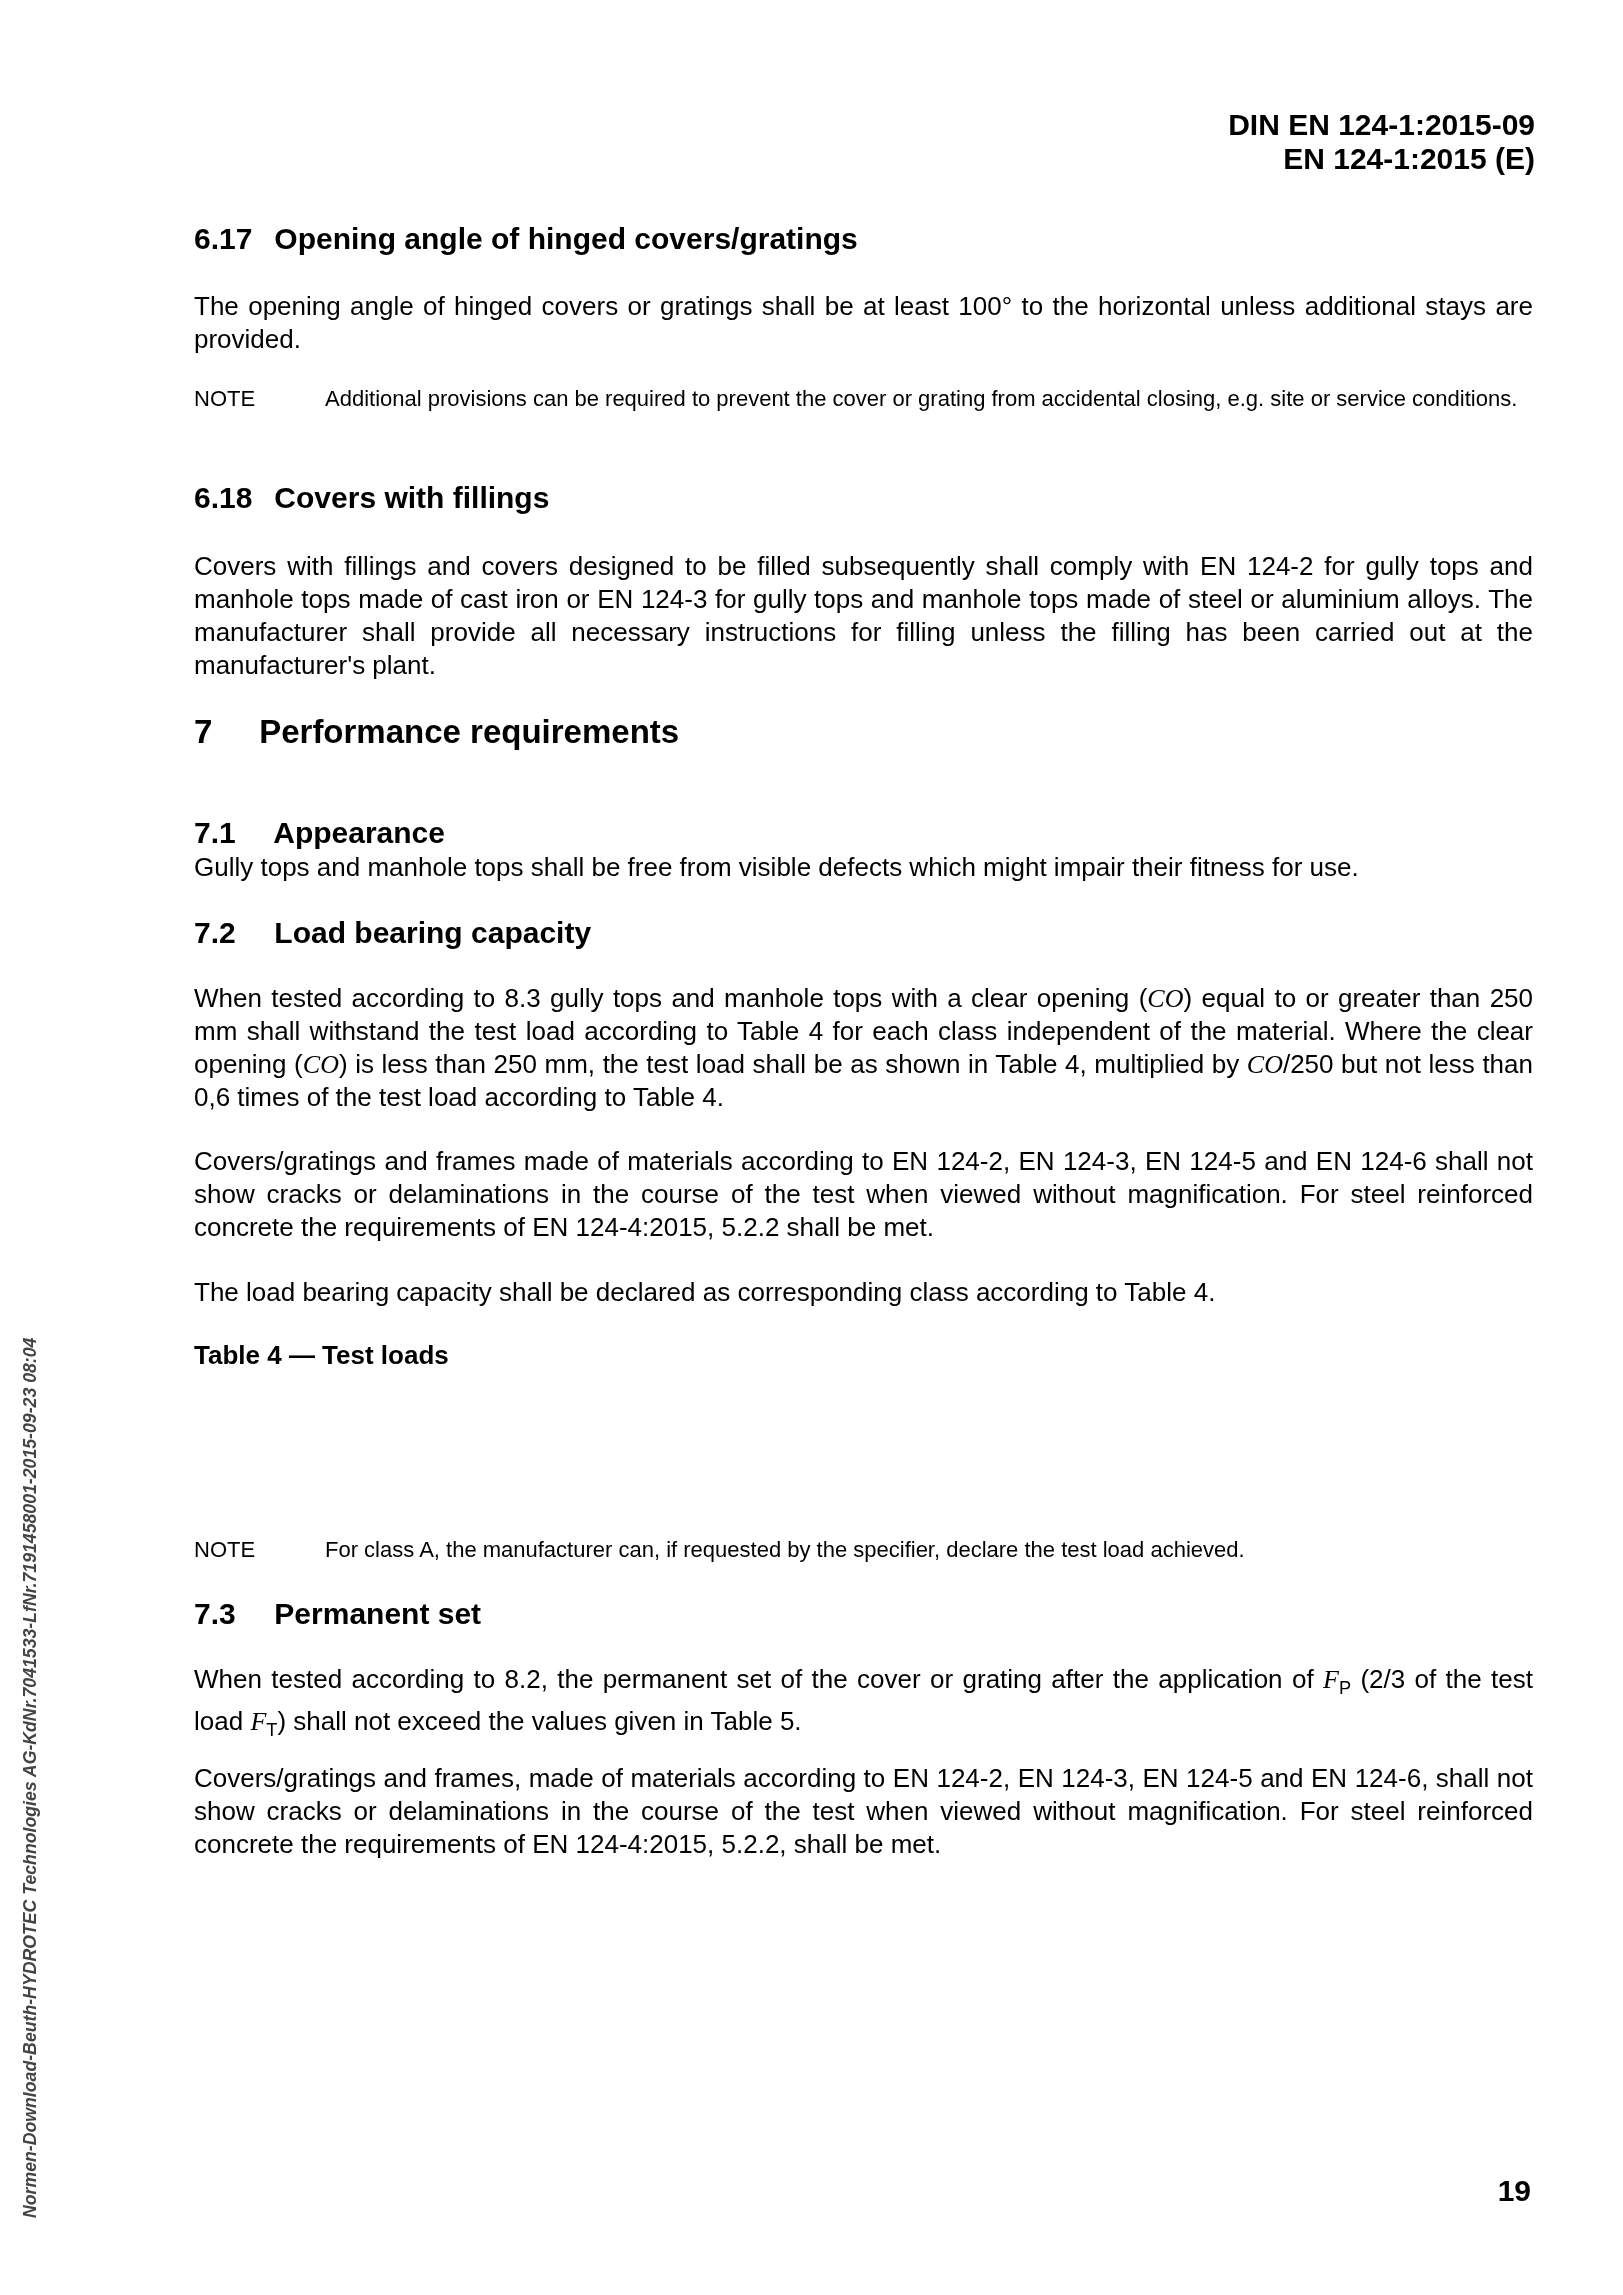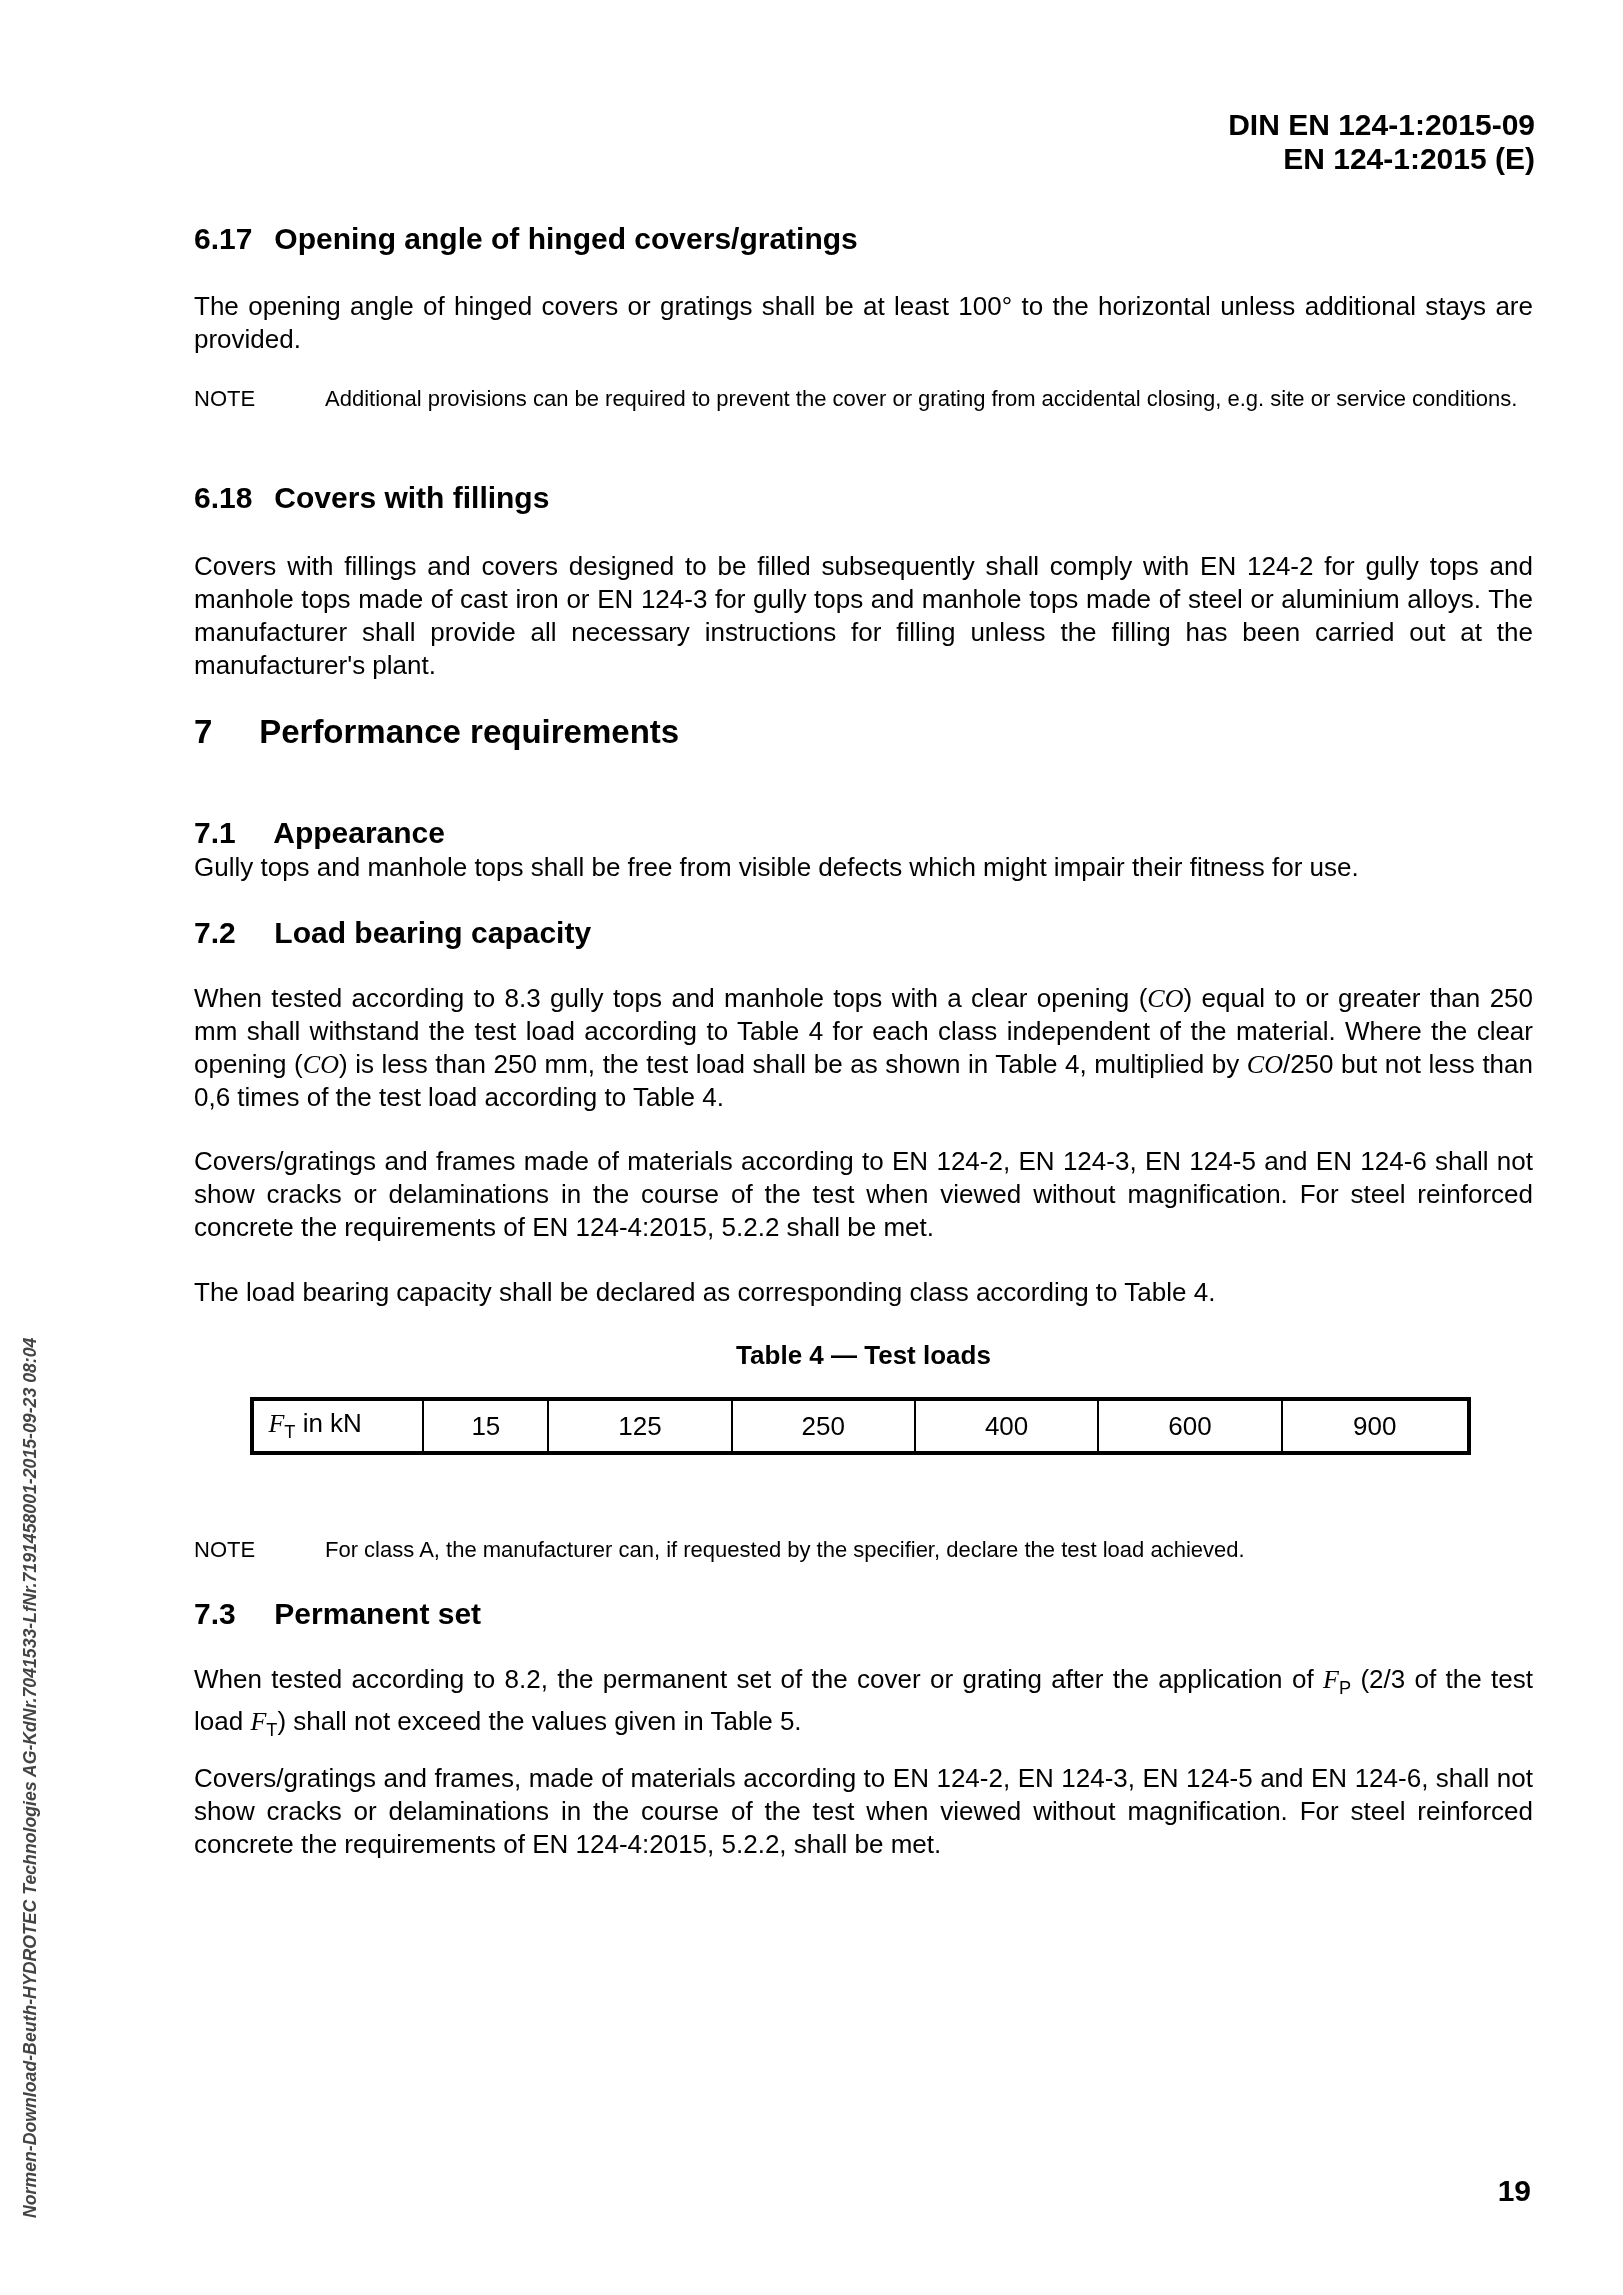--- a/index.html
+++ b/index.html
@@ -11,21 +11,21 @@
     .h2 { position: absolute; left: 0; font-weight: bold; font-size: 30px; white-space: nowrap; }
     .h1 { position: absolute; left: 0; font-weight: bold; font-size: 33px; white-space: nowrap; }
     .num { display: inline-block; }
     .p { position: absolute; left: 0; width: 1339px; font-size: 26px; line-height: 33px;
          text-align: justify; text-align-last: left; }
     .note { position: absolute; left: 0; width: 1339px; font-size: 22px; line-height: 31px;
             text-align: justify; text-align-last: left; }
     .note-label { display: inline-block; width: 131px; }
     .math { font-family: "Liberation Serif", serif; font-style: italic; }
     .sub { font-size: 0.7em; vertical-align: -0.35em; font-style: normal; font-family: "Liberation Sans", sans-serif; }
-    .caption { position: absolute; left: 0; width: 1339px; text-align: center; font-weight: bold; font-size: 26px; }
+    .caption { position: absolute; left: 0; width: 1339px; font-weight: bold; font-size: 26px; }
     table.t4 { position: absolute; left: 56px; top: 1397px; width: 1221px; border-collapse: collapse;
                border: 4.6px solid #000; font-size: 26px; }
     table.t4 td { border: 2px solid #000; height: 50px; text-align: center; padding: 0; }
     table.t4 tr.hdr td { border-bottom: 4.6px solid #000; }
     table.t4 td.first { text-align: left; padding-left: 14.4px; width: 154px; }
     table.t4 tr.hdr td.first { font-weight: bold; }
     .side { position: absolute; left: 19.6px; top: 2218px; transform-origin: 0 0; transform: rotate(-90deg);
             font-size: 17.7px; font-weight: bold; font-style: italic; color: #444; white-space: nowrap; }
     .pageno { position: absolute; right: 92px; top: 2174px; font-size: 30px; font-weight: bold; margin-left: 37px; }
   </style>
@@ -70,29 +70,20 @@
     <span>Load bearing capacity</span>
   </div>
   <div class="p" style="top:982px;"><span>When tested according to 8.3 gully tops and manhole tops with a clear opening (</span><span class="math">CO</span><span>) equal to or greater than 250 mm shall withstand the test load according to Table 4 for each class independent of the material. Where the clear opening (</span><span class="math">CO</span><span>) is less than 250 mm, the test load shall be as shown in Table 4, multiplied by </span><span class="math">CO</span><span>/250 but not less than 0,6 times of the test load according to Table 4.</span></div>
   <div class="p" style="top:1145px;">Covers/gratings and frames made of materials according to EN 124-2, EN 124-3, EN 124-5 and EN 124-6 shall not show cracks or delaminations in the course of the test when viewed without magnification. For steel reinforced concrete the requirements of EN 124-4:2015, 5.2.2 shall be met.</div>
   <div class="p" style="top:1276px;">The load bearing capacity shall be declared as corresponding class according to Table 4.</div>
 
   <div class="caption" style="top:1340px;">Table 4 — Test loads</div>
 
   <table class="t4">
     <tbody>
-    <tr>
-      <td class="first"><span class="math">F</span><span class="sub">T</span><span> in kN</span></td>
-      <td>15</td>
-      <td>125</td>
-      <td>250</td>
-      <td>400</td>
-      <td>600</td>
-      <td>900</td>
-    </tr>
   </tbody>
     </table>
 
   <div class="note" style="top:1534px;">
     <span class="note-label">NOTE</span><span>For class A, the manufacturer can, if requested by the specifier, declare the test load achieved.</span>
   </div>
 
   <div class="h2" style="top:1597px;">
     <span class="num" style="width:72px;">7.3</span>
     <span>Permanent set</span>

